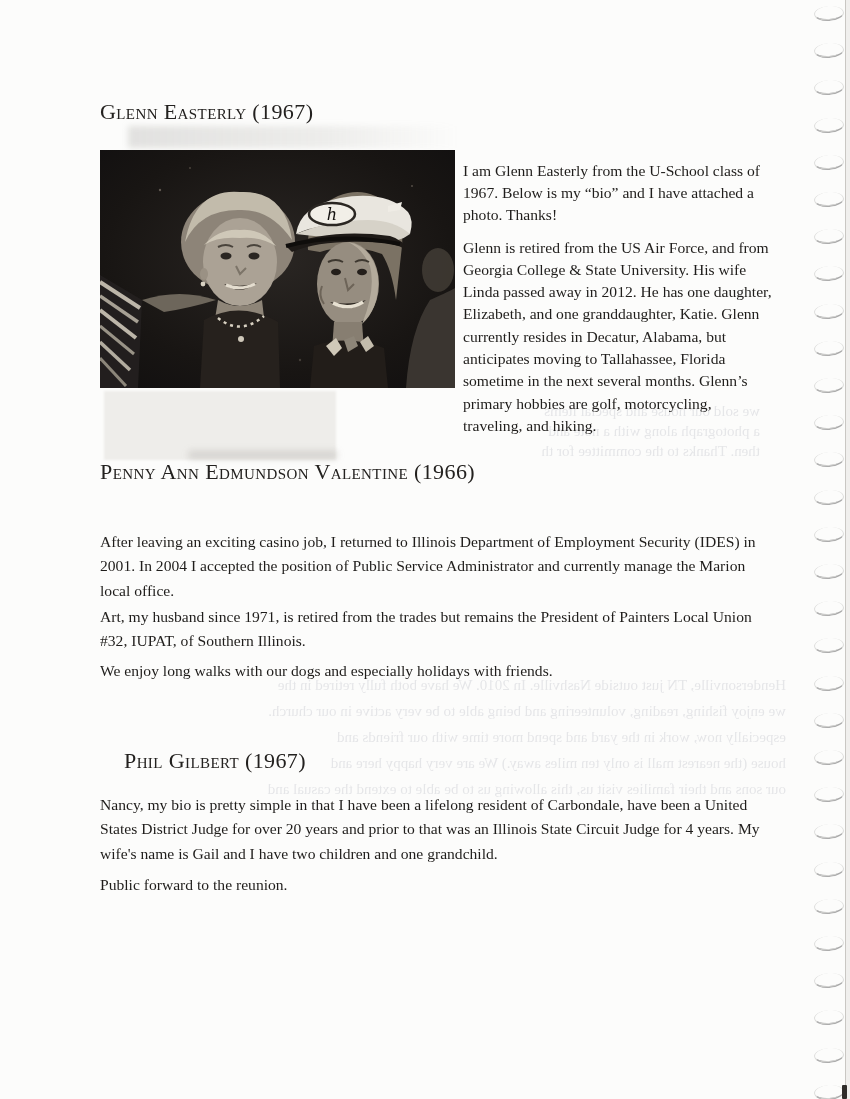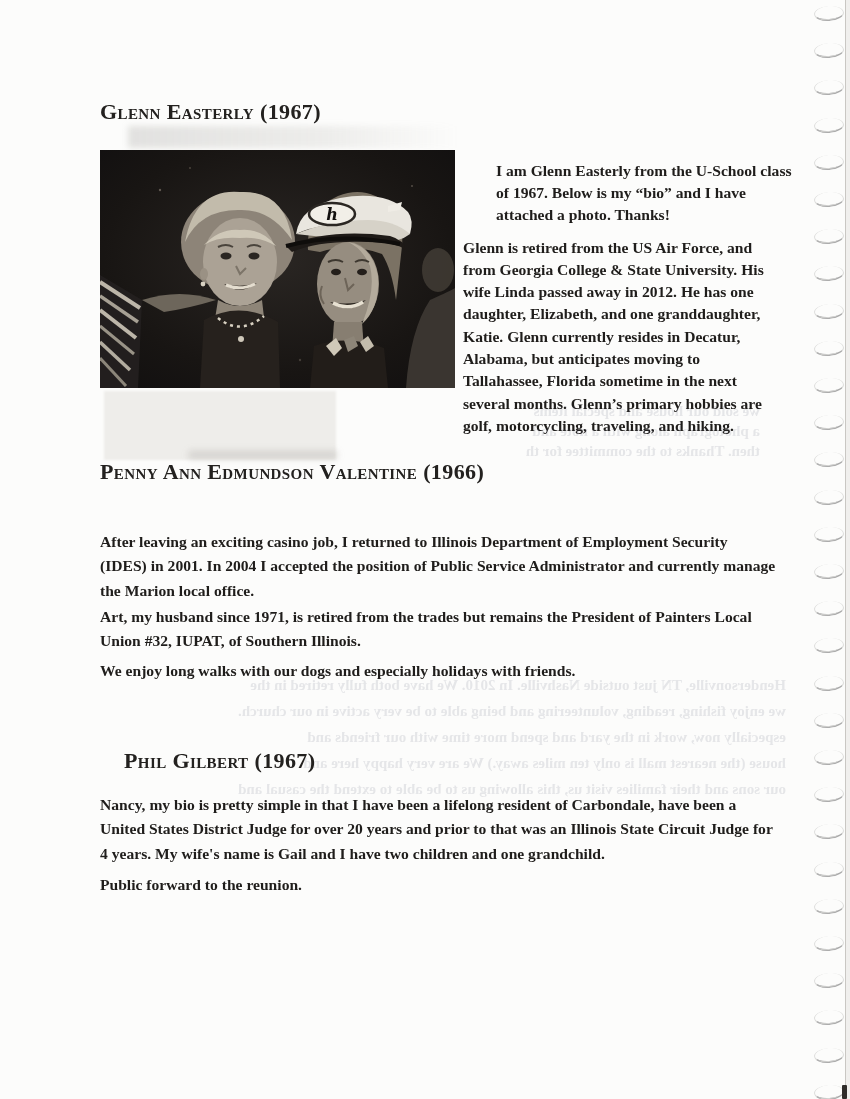--- a/index.html
+++ b/index.html
@@ -5,21 +5,20 @@
   html,body{margin:0;padding:0;}
   body{
     width:850px;height:1099px;
     background:#e9e8e6;
     font-family:"Liberation Serif","DejaVu Serif",serif;
     -webkit-font-smoothing:antialiased;
   }
   .sheet{
     position:relative;width:850px;height:1099px;overflow:hidden;
     background:#fcfcfb;
-    font-weight:bold;
   }
   
   .edge-strip{position:absolute;top:0;right:0;width:5px;height:1099px;background:#f0efed;}
   .edge-line{position:absolute;top:0;left:845px;width:1px;height:1099px;background:#c9c7c3;}
   .corner-mark{position:absolute;left:842px;top:1085px;width:5px;height:14px;background:#2f2c2a;border-radius:1px;}
 
   
   .binding{position:absolute;top:0;left:808px;width:42px;height:1099px;}
   .coil{
     position:absolute;left:6px;width:28px;height:13px;
@@ -167,21 +166,21 @@
       <path d="M330,150 Q352,140 355,138 L355,238 L306,238 Q310,180 330,150 Z" fill="#3a3530"></path>
       <ellipse cx="338" cy="120" rx="16" ry="22" fill="#4a443c" opacity="0.7"></ellipse>
 
       <circle cx="60" cy="40" r="1.2" fill="#8d8478" opacity="0.6"></circle>
       <circle cx="312" cy="36" r="1" fill="#8d8478" opacity="0.5"></circle>
       <circle cx="200" cy="210" r="1.2" fill="#6d665b" opacity="0.5"></circle>
       <circle cx="90" cy="18" r="1" fill="#7b7264" opacity="0.5"></circle>
     </svg>
   </div>
 
-  <p class="para col" style="top:144px;margin-left:33px;">I am Glenn Easterly from the U-School class of 1967. Below is my “bio” and I have attached a photo. Thanks!</p>
+  <p class="para col" style="top:144px;">I am Glenn Easterly from the U-School class of 1967. Below is my “bio” and I have attached a photo. Thanks!</p>
   <p class="para col" style="top:221px;">Glenn is retired from the US Air Force, and from Georgia College &amp; State University. His wife Linda passed away in 2012. He has one daughter, Elizabeth, and one granddaughter, Katie. Glenn currently resides in Decatur, Alabama, but anticipates moving to Tallahassee, Florida sometime in the next several months. Glenn’s primary hobbies are golf, motorcycling, traveling, and hiking.</p>
 
   <div class="ghost-photo"></div>
   <div class="ghost-text ghost-side" style="top:398px;">we sold our house and special items</div>
   <div class="ghost-text ghost-side" style="top:418px;">a photograph along with a note and</div>
   <div class="ghost-text ghost-side" style="top:438px;">then. Thanks to the committee for th</div>
 
   <div class="smudge-h2"></div>
   <div class="h" style="top:459px;">Penny Ann Edmundson Valentine (1966)</div>
 

